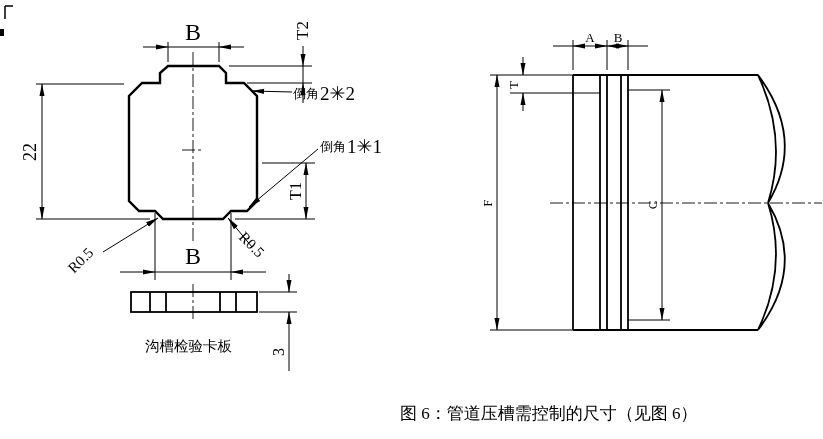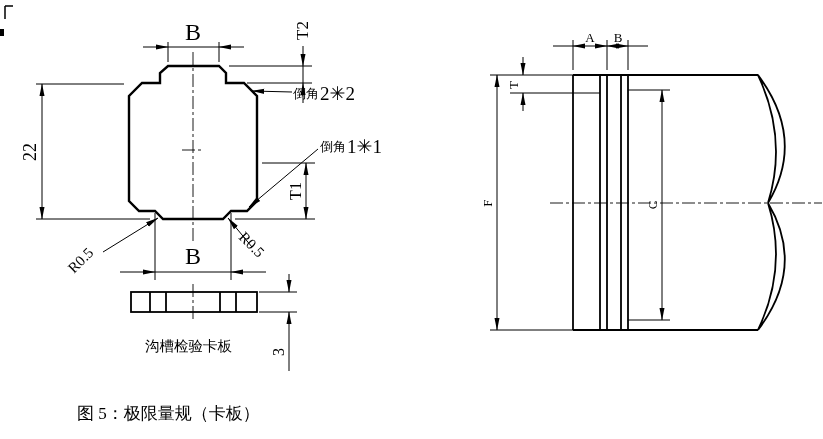--- a/index.html
+++ b/index.html
@@ -178,15 +178,15 @@
     </g>
 
     <g>
       <line class="thin" x1="628" y1="90" x2="670" y2="90"></line>
       <line class="thin" x1="628" y1="320" x2="670" y2="320"></line>
       <line class="thin" x1="662" y1="90" x2="662" y2="320" marker-start="url(#arr6)" marker-end="url(#arr6)"></line>
       <text x="657" y="205" transform="rotate(-90 657 205)" text-anchor="middle" font-size="13">C</text>
     </g>
   </svg>
 
-  <div class="caption" style="left:77px;">图 5：极限量规（卡板）</div>
+  <div class="caption" style="left:400px;">图 6：管道压槽需控制的尺寸（见图 6）</div>
 
 </div>
 
 </body></html>

